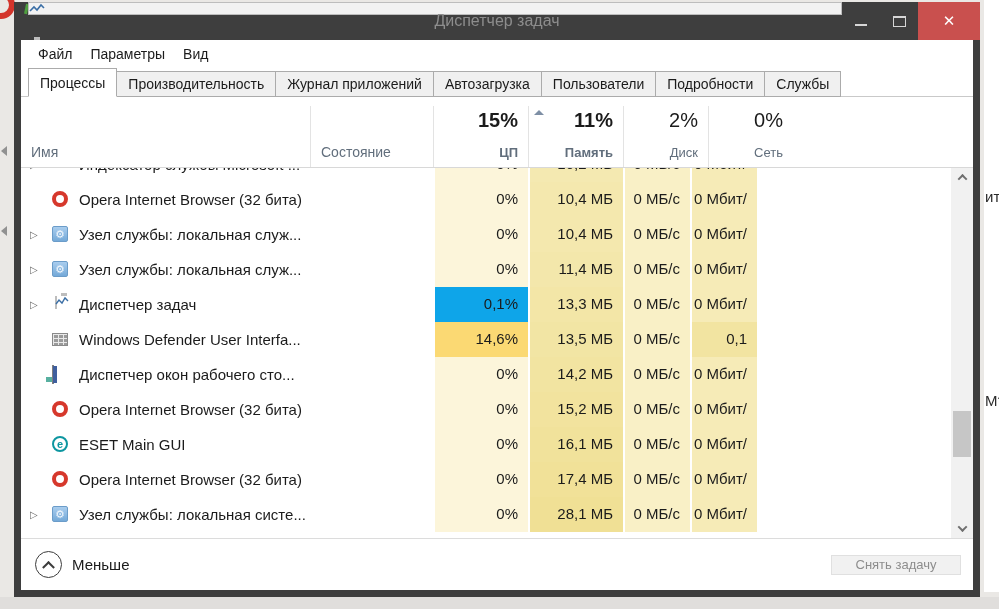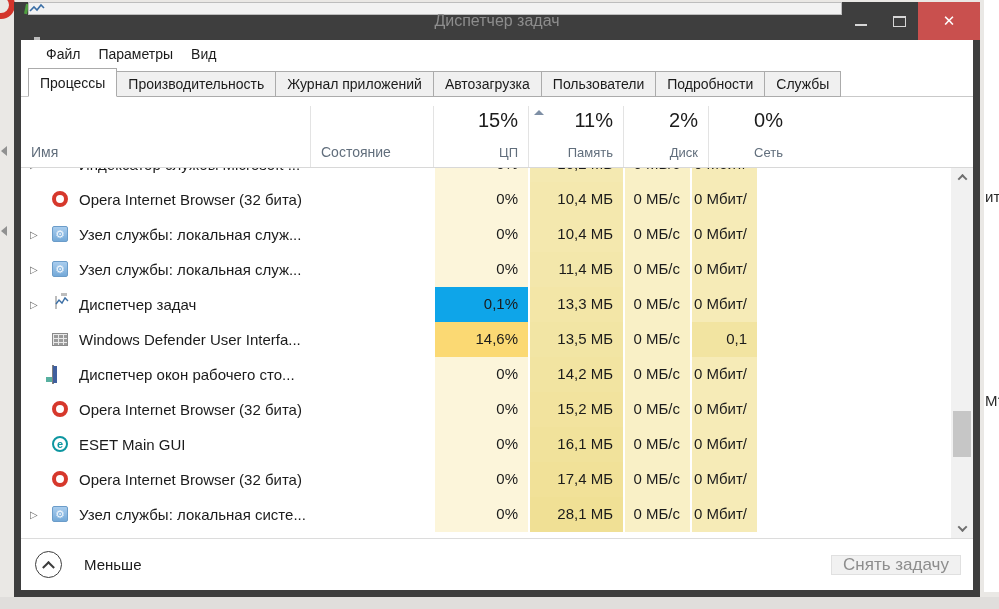--- a/index.html
+++ b/index.html
@@ -26,37 +26,37 @@
   .title { position:absolute; left:0; right:0; text-align:center; font-size:16px; color:#8d8d8d; pointer-events:none; }
   .controls { margin-left:auto; display:flex; align-items:stretch; height:38px; position:relative; z-index:2; }
   .ctl { width:38px; display:flex; align-items:center; justify-content:center; }
   .ic-min { width:12px; height:2px; background:#d6d6d6; margin-top:8px; }
   .ic-max { width:13px; height:11px; border:1px solid #d6d6d6; border-top:2px solid #d6d6d6; }
   .ctl-close { width:62px; background:#c9504e; color:#ffffff; font-size:15px; display:flex; align-items:center; justify-content:center; }
 
   .win-inner { position:absolute; left:7px; right:7px; top:38px; bottom:7px; background:#ffffff; display:flex; flex-direction:column; }
 
   
-  .menubar { height:27px; display:flex; align-items:center; padding-left:16px; background:#fff; }
+  .menubar { height:27px; display:flex; align-items:center; padding-left:8px; background:#fff; }
   .menu-item { padding:0 9px; font-size:14px; color:#1b1b1b; }
 
   
   .tabstrip { height:30px; display:flex; align-items:flex-end; padding-left:7px; position:relative; }
   .tabstrip::after { content:""; position:absolute; left:0; right:0; bottom:0; height:1px; background:#c9c9c9; }
   .tab { position:relative; z-index:1; height:26px; display:flex; align-items:center; padding:0 11px; font-size:14px;
          background:#f0f0f0; border:1px solid #ababab; margin-left:-1px; color:#1b1b1b; }
   .tab.active { height:29px; background:#ffffff; border-bottom:1px solid #ffffff; z-index:2; margin-left:0; }
 
   
   .thead { height:71px; display:flex; border-bottom:1px solid #d8d8d8; position:relative; background:#fff; }
   .hc { position:relative; }
   .hc-name { width:289px;padding-left:17px; }
   .hc-status { width:123px; border-left:1px solid #e3e3e3; margin-top:9px; }
   .hc-stat { border-left:1px solid #e3e3e3; margin-top:9px; display:flex; flex-direction:column; }
-  .hc-cpu,.hc-mem { width:95px; } .hc-disk,.hc-net { width:85px; }
+  .hc-cpu,.hc-mem { width:95px;font-weight:bold; } .hc-disk,.hc-net { width:85px; }
   .h-label-bl { position:absolute; left:10px; bottom:7px; font-size:14px; color:#616e7c; }
   .h-pct { text-align:right; padding:3px 10px 0 0; font-size:20px; color:#1b1b1b; }
   .h-colname { margin-top:auto; text-align:right; padding:0 10px 7px 0; font-size:13px; color:#616e7c; }
   .sort-caret { position:absolute; left:5px; top:4px; width:0; height:0;
                 border-left:5px solid transparent; border-right:5px solid transparent; border-bottom:5px solid #7e8fa5; }
 
   
   .rows-viewport { flex:1; position:relative; overflow:hidden; }
   .rows-list { margin-top:-21px; }
   .prow { height:35px; display:flex; align-items:stretch; }
@@ -71,25 +71,25 @@
   .sbar { position:absolute; right:0; top:0; bottom:0; width:22px; background:#f1f1f1; }
   .sb-btn { position:absolute; left:0; width:22px; height:19px; display:flex; align-items:center; justify-content:center; }
   .sb-up { top:0; } .sb-down { bottom:0; }
   .chev-up, .chev-dn { width:7px; height:7px; border-left:2px solid #6f6f6f; border-top:2px solid #6f6f6f; }
   .chev-up { transform:rotate(45deg) translate(1px,1px); }
   .chev-dn { transform:rotate(225deg) translate(1px,1px); }
   .sb-thumb { position:absolute; left:2px; width:18px; top:243px; height:46px; background:#c6c6c6; }
 
   
   .footer { height:52px; border-top:1px solid #dcdcdc; display:flex; align-items:center; padding:0 12px 0 14px; background:#fff; }
-  .less-btn { display:flex; align-items:center; gap:22px; }
+  .less-btn { display:flex; align-items:center; gap:10px; }
   .less-circle { width:27px; height:27px; border:1px solid #3c3c3c; border-radius:50%; display:flex; align-items:center; justify-content:center; }
   .less-caret { width:9px; height:9px; border-top:2px solid #3c3c3c; border-left:2px solid #3c3c3c; transform:rotate(45deg) translate(2px,2px); }
   .less-label { font-size:15px; color:#1b1b1b; }
-  .endtask-btn { margin-left:auto; width:130px; height:20px; background:#f1f1f1; border:1px solid #e0e0e0; color:#8d8d8d; font-size:17px; display:flex; align-items:center; justify-content:center; }
+  .endtask-btn { margin-left:auto; width:130px; height:20px; background:#f1f1f1; border:1px solid #e0e0e0; color:#8d8d8d; font-size:13px; display:flex; align-items:center; justify-content:center; }
 
   
   .i-monitor { position:relative; width:100%; height:100%; }
   .i-monitor .scr { position:absolute; left:3px; top:0; right:0; height:13px; background:#f2f2f2; border:1px solid #bdbdbd; }
   .i-monitor .stand { position:absolute; left:9px; bottom:0; width:6px; height:3px; background:#bdbdbd; }
   .i-monitor .leaf { position:absolute; left:0; top:2px; width:3px; height:10px; background:#4f9f3f; transform:rotate(12deg); }
   .i-monitor svg { position:absolute; left:3px; top:0; }
   .i-opera { width:16px; height:16px; border:4px solid #d6382c; border-radius:50%; background:#fff; }
   .i-service { width:16px; height:16px; border-radius:2px; background:linear-gradient(#a9cdee,#74a9d8); border:1px solid #6b9cc9; color:#f2f7fc; font-size:11px; line-height:14px; text-align:center; }
   .i-gears { position:relative; width:17px; height:17px; color:#8d926f; }

